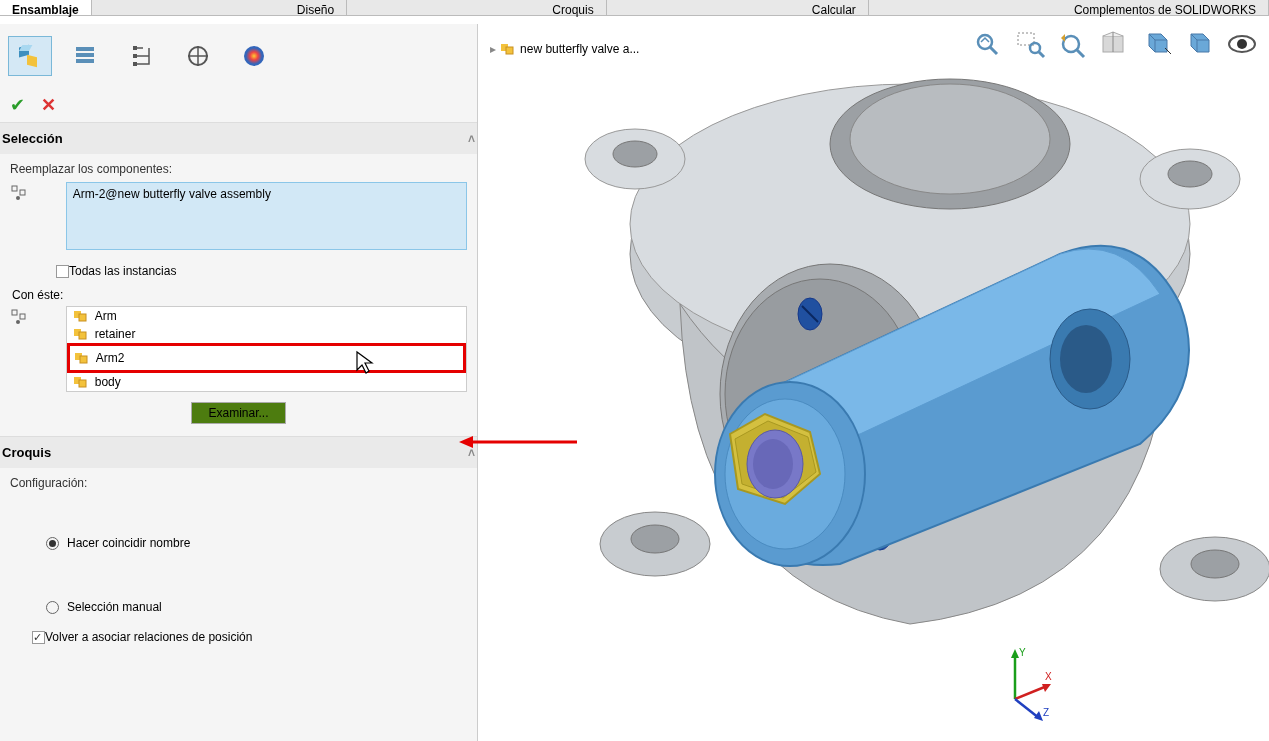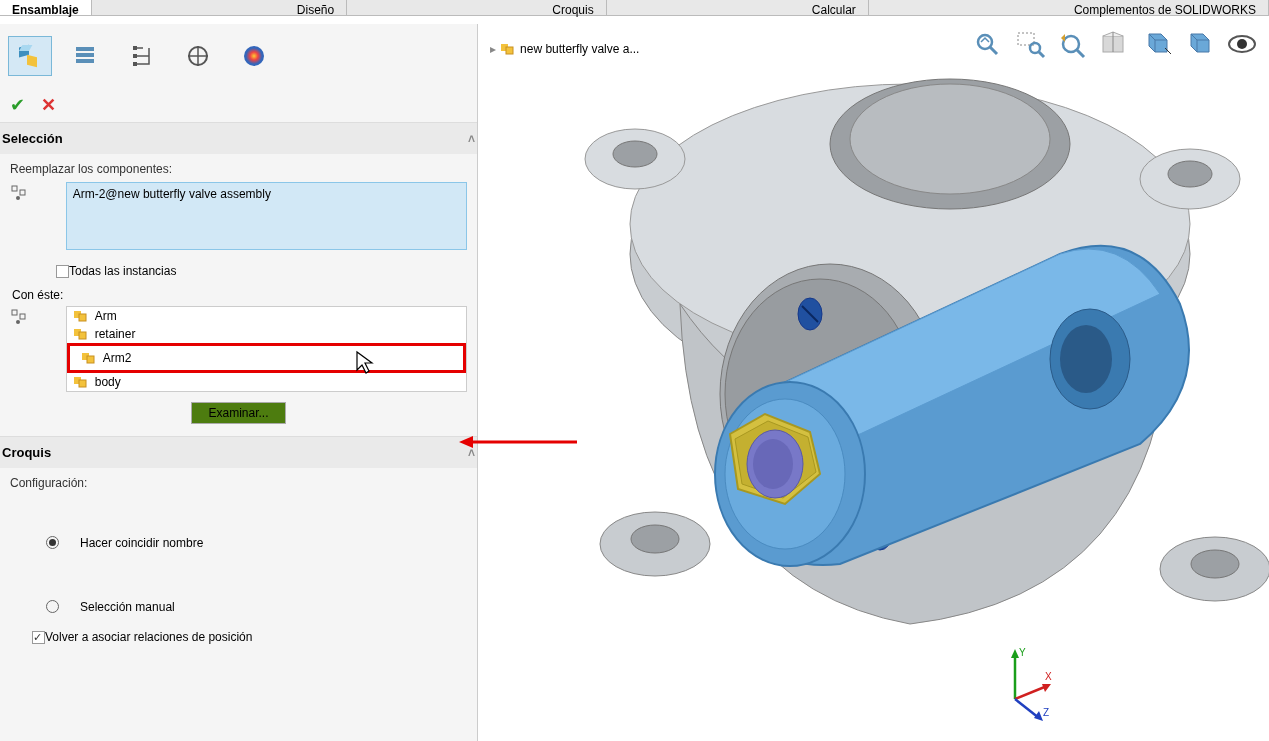--- a/index.html
+++ b/index.html
@@ -39,26 +39,26 @@
 .select-box { margin-left: 32px; width: 408px; height: 68px; background: #d2e8f6; border: 1px solid #8bc6e8; padding: 4px 6px; font-size: 12px; overflow: hidden; }
 
 .chk-row { display: flex; align-items: center; margin-left: 46px; margin-top: 14px; font-size: 12px; }
 .chk { width: 13px; height: 13px; border: 1px solid #999; background: #fff; }
 .chk.on::after { content: "✓"; display: block; font-size: 11px; line-height: 11px; color: #333; }
 
 .with-label { font-size: 12px; margin: 10px 0 4px 2px; }
 
 .list-box { margin-left: 32px; width: 408px; background: #fff; border: 1px solid #ccc; }
 .list-item { display: flex; align-items: center; gap: 6px; padding: 2px 6px; font-size: 12px; cursor: pointer; }
-.list-item.highlight { border: 3px solid #e50000; margin: 0; padding: 5px 11px; }
+.list-item.highlight { border: 3px solid #e50000; margin: 0; padding: 5px 4px; }
 .part-ic { width: 16px; height: 14px; }
 
 .browse-btn { display: block; margin: 10px auto 4px; padding: 3px 16px; font-size: 12px; border: 1px solid #aaa; background: #4d7c0f; cursor: pointer; }
 
-.radio-row { display: flex; gap: 21px; margin-left: 36px; padding: 4px 0; font-size: 12px; margin-top: 42px; }
+.radio-row { display: flex; align-items: center; gap: 8px; margin-left: 36px; padding: 4px 0; font-size: 12px; margin-top: 42px; }
 .radio { width: 13px; height: 13px; border: 1px solid #666; border-radius: 50%; display: flex; align-items: center; justify-content: center; }
 .radio.on::after { content: ""; width: 7px; height: 7px; background: #333; border-radius: 50%; }
 
 
 .viewport { position: absolute; left: 480px; top: 24px; right: 0; bottom: 0; background: #fff; }
 .vp-toolbar { position: absolute; top: 6px; right: 10px; display: flex; gap: 8px; }
 .vp-ic { width: 34px; height: 30px; cursor: pointer; }
 .vp-tree { position: absolute; top: 18px; left: 10px; font-size: 12px; display: flex; align-items: center; gap: 4px; }
 
 

